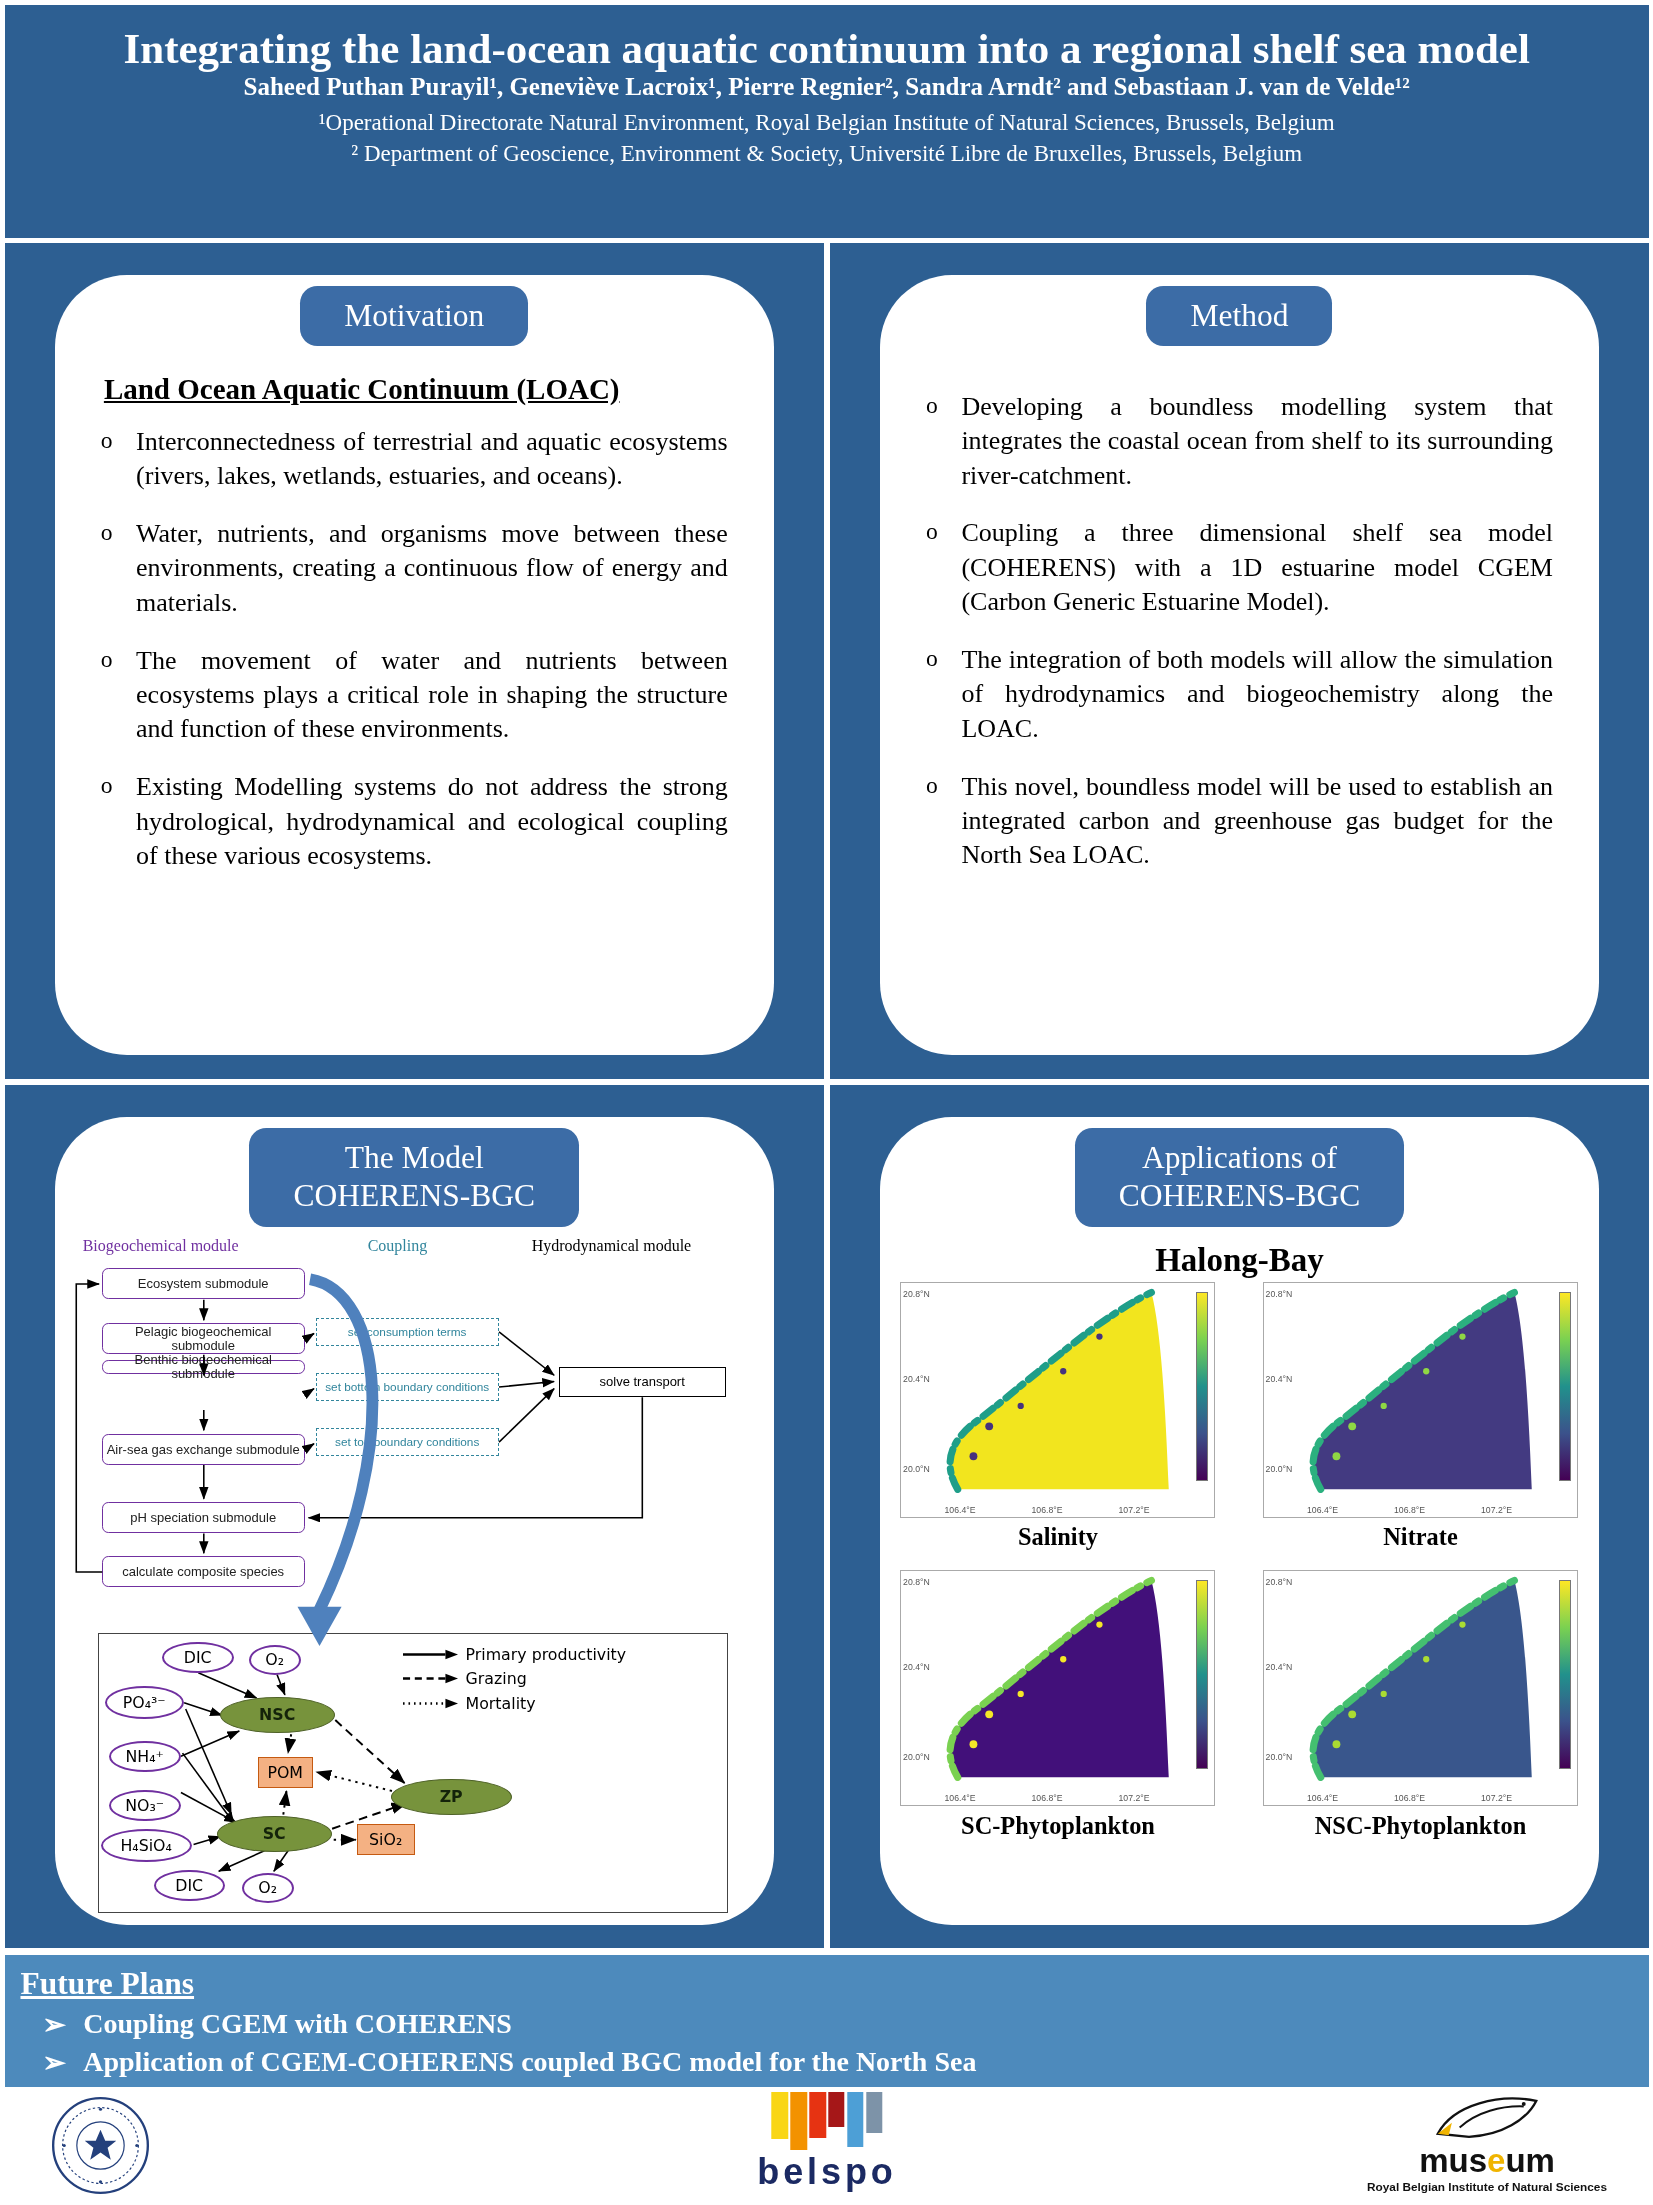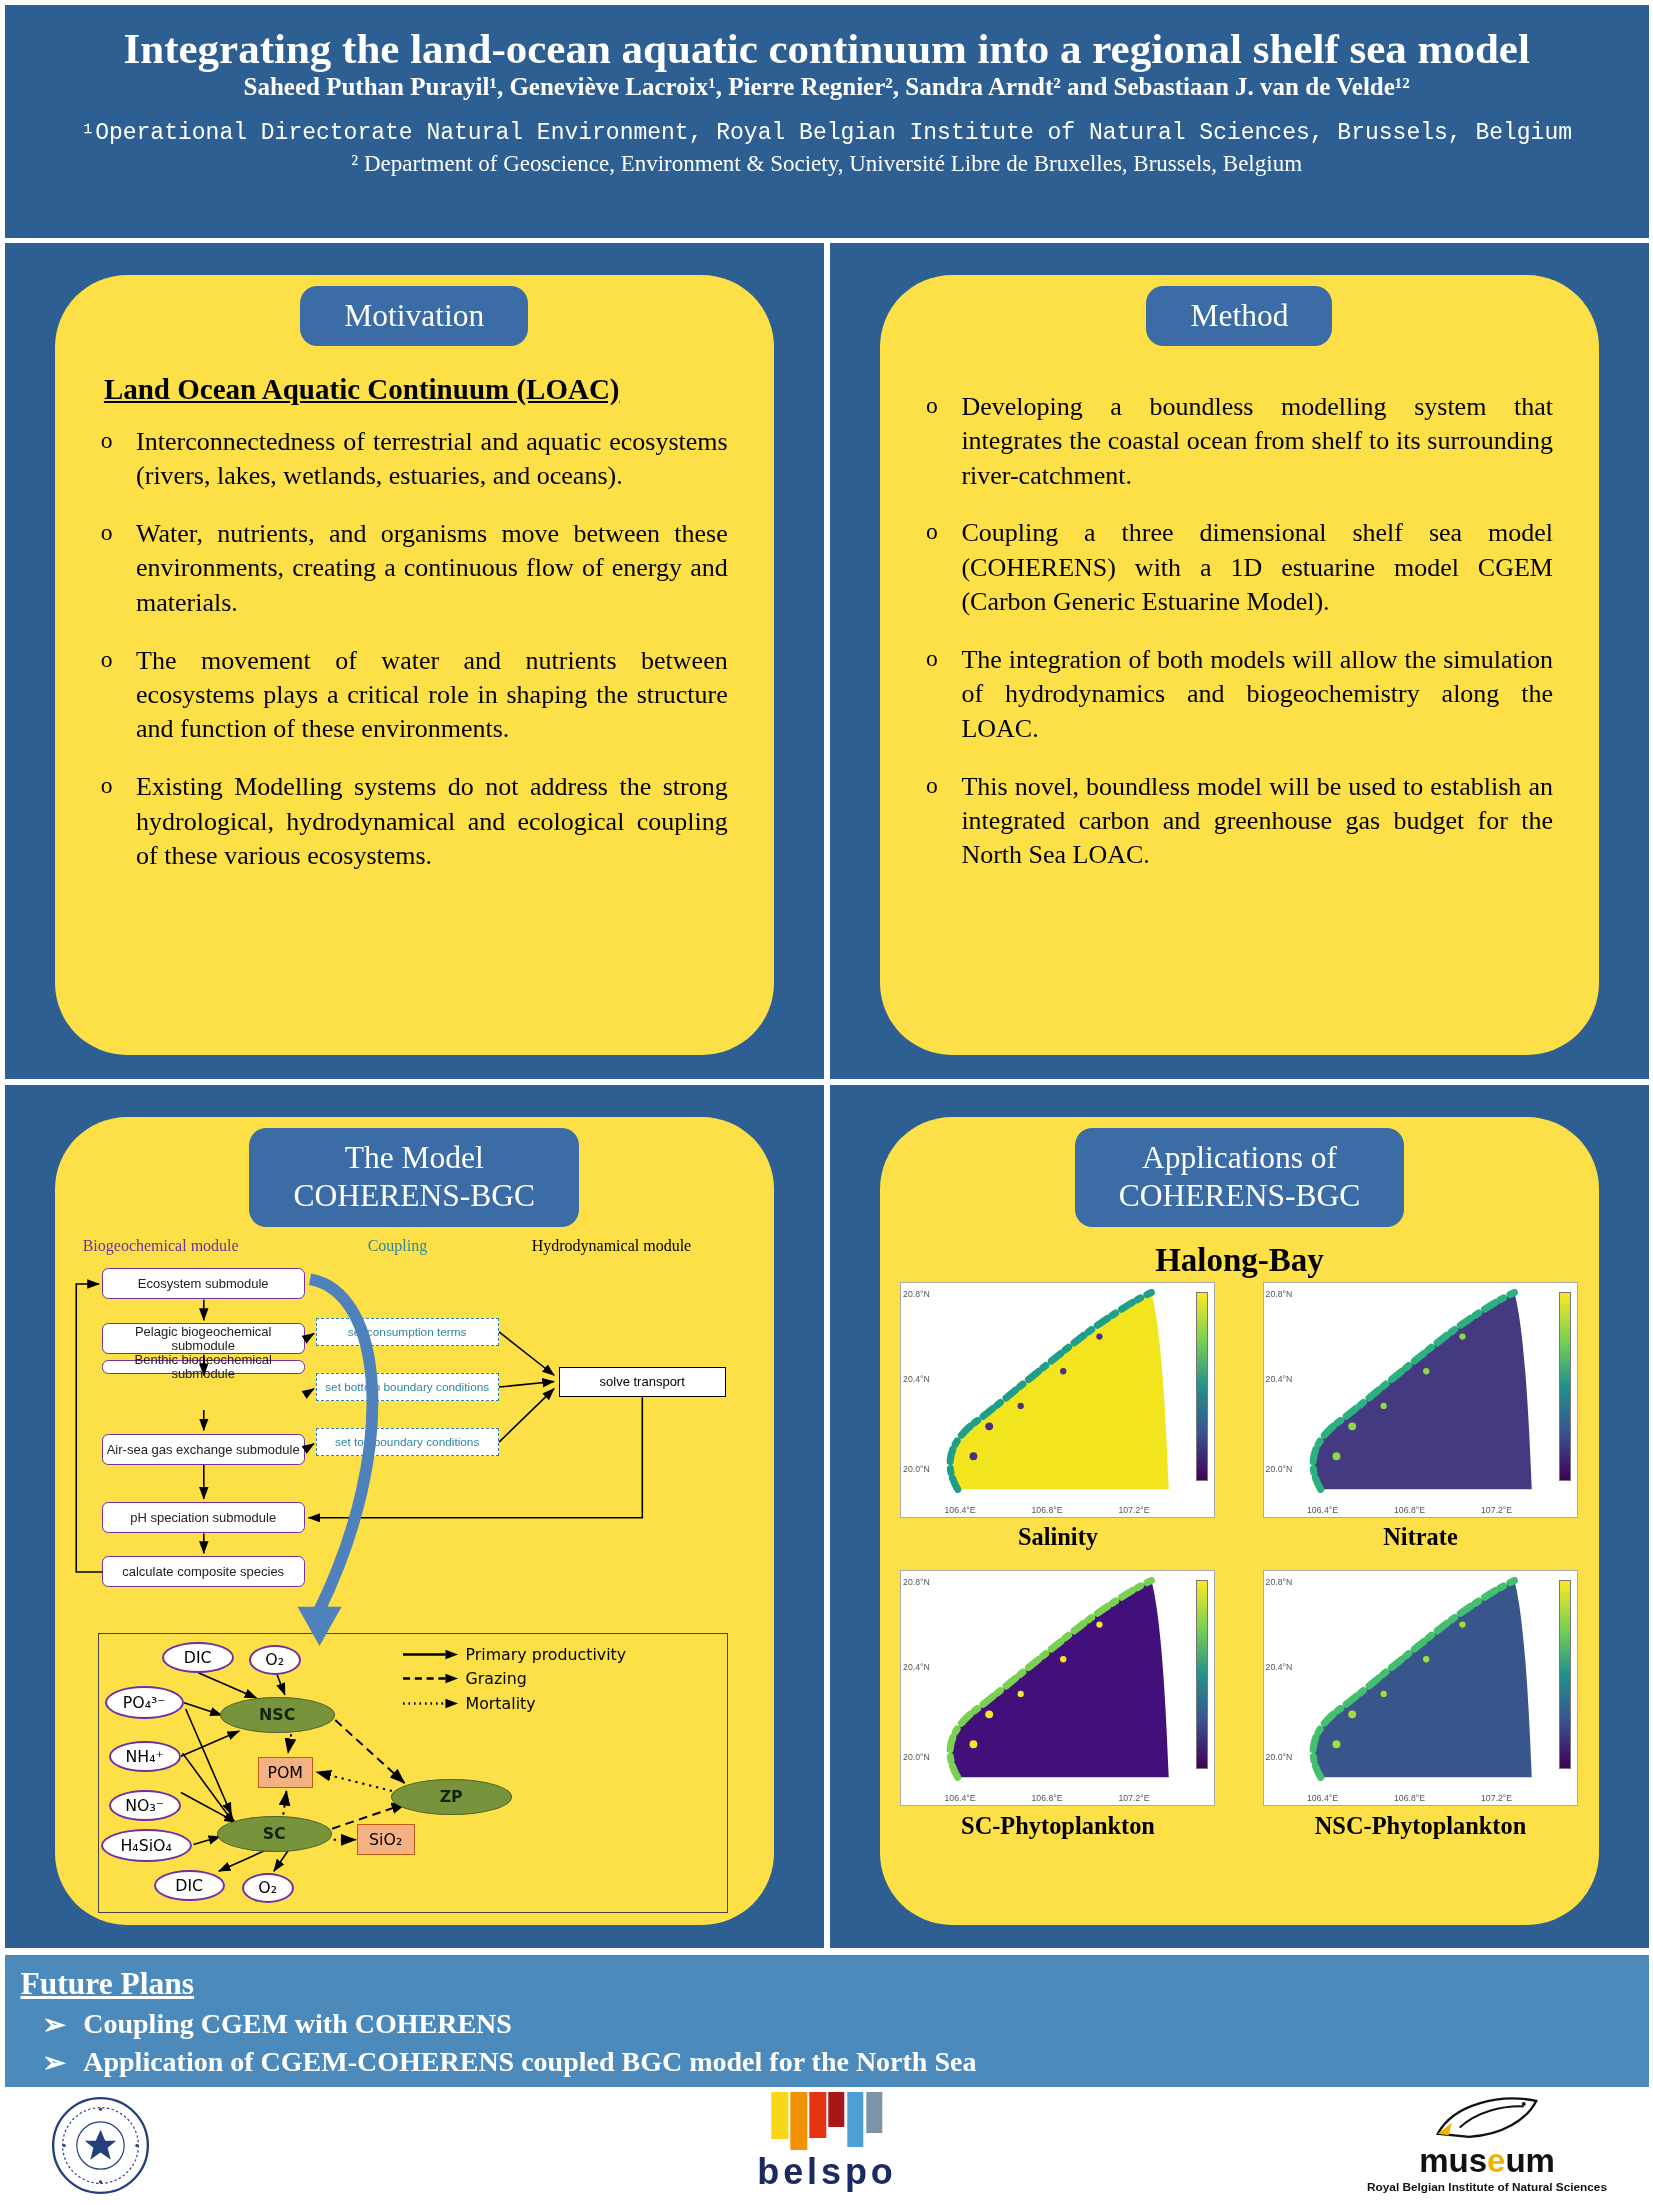--- a/index.html
+++ b/index.html
@@ -4,27 +4,27 @@
 <style>
   * { margin:0; padding:0; box-sizing:border-box; }
   body { width:1654px; height:2205px; background:#ffffff; font-family:"Liberation Serif", serif; color:#000; }
   .poster { position:relative; width:1654px; height:2205px; background:#ffffff; overflow:hidden; }
 
   
   .hdr { position:absolute; left:4.7px; top:4.7px; width:1644px; height:233px; background:#2d5f92; color:#fff; text-align:center; }
   .hdr-title { font-size:43px; font-weight:bold; padding-top:19px; }
   .hdr-authors { font-size:25px; font-weight:bold; margin-top:0; }
   .hdr-affil { font-size:23px; margin-top:5px; }
-  .hdr-affil.first { margin-top:19px;font-family:Liberation Mono, monospace; }
+  .hdr-affil.first { margin-top:9px; }
 
   
   .grid { position:absolute; left:4.7px; top:243px; width:1644px; height:1706px;
           display:grid; grid-template-columns:819px 819px; grid-template-rows:836px 863px; gap:6.3px; background:#ffffff; }
   .quad { background:#2d5f92; padding:31.5px 50px 23.6px; }
-  .card { position:relative; width:100%; height:100%; background:#fde047; border-radius:72px; overflow:hidden; }
+  .card { position:relative; width:100%; height:100%; background:#ffffff; border-radius:72px; overflow:hidden; }
 
   .pill { position:relative; margin:11px auto 0; width:max-content; max-width:82%;
           background:#3c6ca6; color:#fff; border-radius:17.3px; padding:11px 44px;
           text-align:center; font-size:31.5px; line-height:1.22; }
 
   .card-body { padding:0 46px; }
   .loac-heading { font-size:29px; font-weight:bold; text-decoration:underline; margin:27px 0 19px 3.2px; }
   ul.bullets { list-style:none; }
   ul.bullets li { display:flex; gap:23.6px; font-size:26px; line-height:1.32; margin-bottom:23.6px; }
   ul.bullets li .mk { flex:0 0 auto; font-size:23.6px; }

